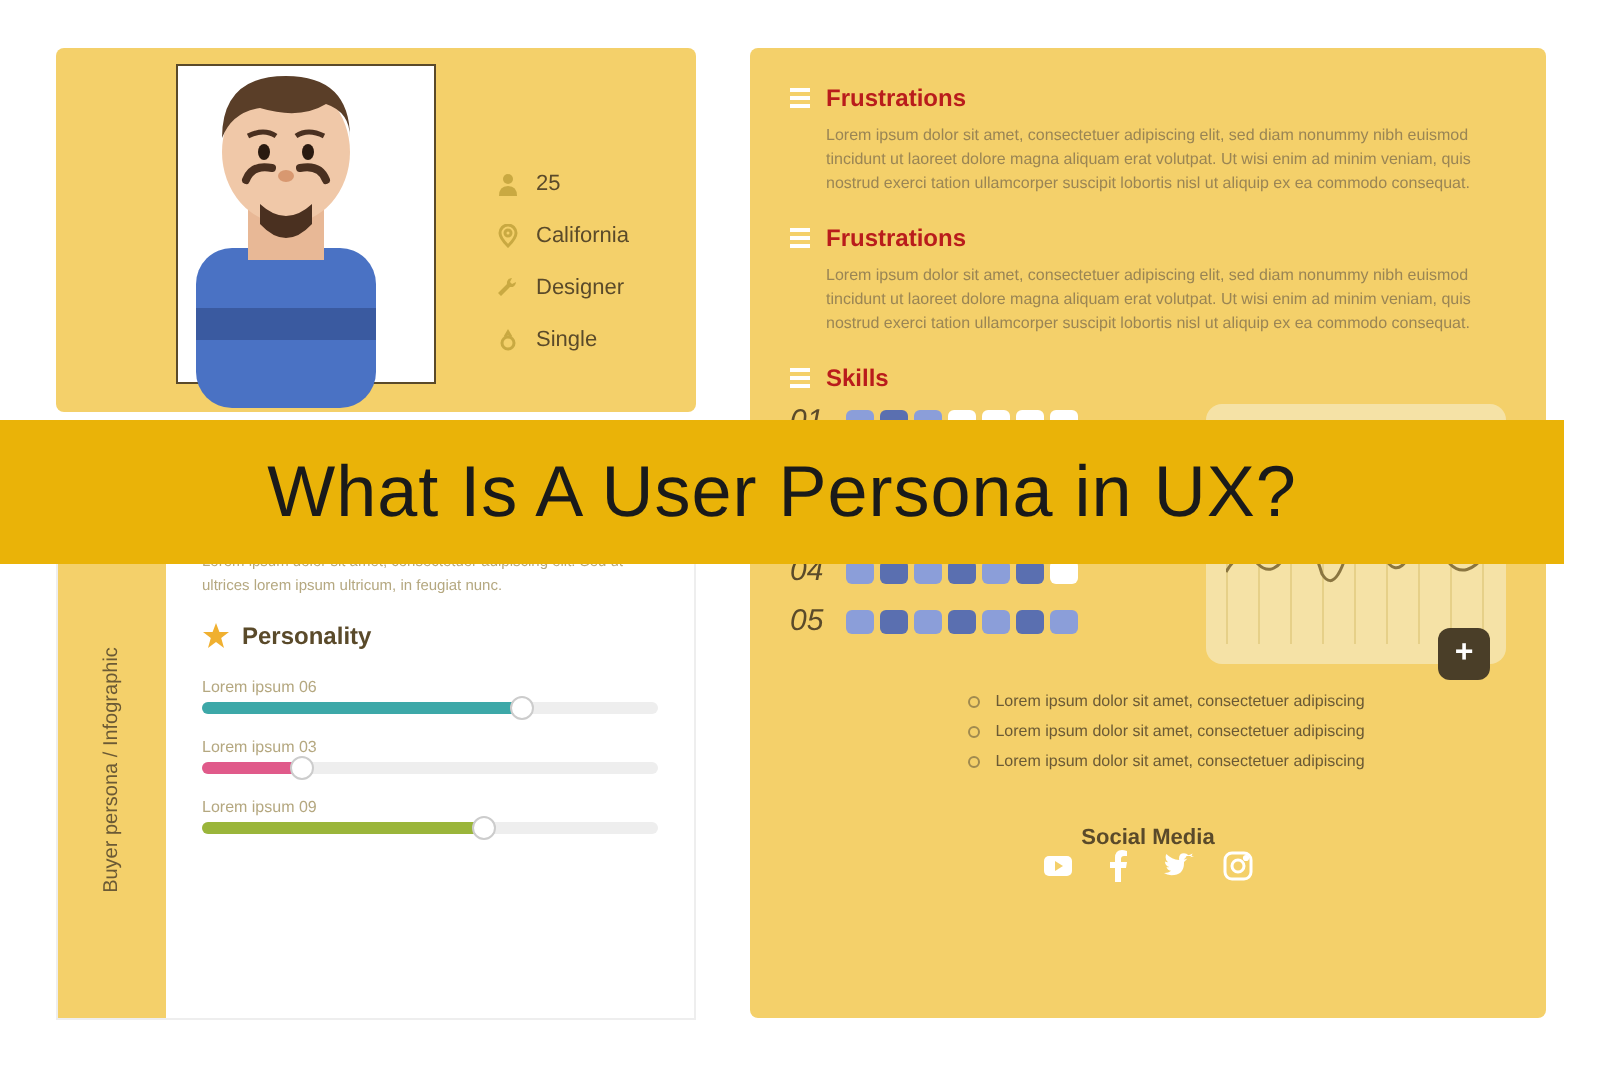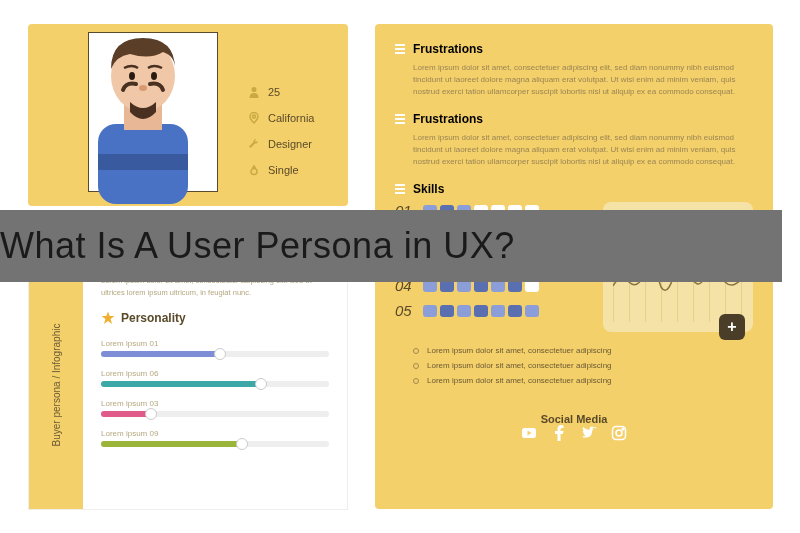--- a/index.html
+++ b/index.html
@@ -13,41 +13,41 @@
 .portrait-bg { position: absolute; left: 20px; top: 18px; width: 130px; height: 160px; background: #fff; border: 1px solid #5a4a2a; }
 .portrait { position: absolute; left: 0; top: 0; width: 150px; height: 190px; }
 
 .meta { position: absolute; left: 220px; top: 62px; display: flex; flex-direction: column; gap: 14px; font-size: 11px; color: #5a4a2a; }
 .meta-row { display: flex; align-items: center; gap: 8px; }
 .meta-icon { width: 12px; height: 12px; display: flex; align-items: center; justify-content: center; color: #c9a942; }
 
 
 .card-r { position: absolute; left: 375px; top: 24px; width: 398px; height: 485px; background: #f4d06a; border-radius: 4px; padding: 18px 20px; font-size: 10px; color: #6b5a35; }
 .sec { margin-bottom: 14px; }
-.sec-head { display: flex; align-items: center; gap: 8px; font-weight: 600; font-size: 12px; color: #000000; margin-bottom: 6px; }
+.sec-head { display: flex; align-items: center; gap: 8px; font-weight: 600; font-size: 12px; color: #b91c1c; margin-bottom: 6px; }
 .bars-icon { display: inline-flex; flex-direction: column; gap: 2px; }
 .bars-icon span { display: block; width: 10px; height: 2px; background: #fff; }
 .sec-body { font-size: 8px; line-height: 1.5; color: #9a8554; padding-left: 18px; }
 
 .skills-section { display: flex; gap: 18px; margin-top: 4px; }
 .skills-list { flex: 1; display: flex; flex-direction: column; gap: 8px; }
 .skill-row { display: flex; align-items: center; gap: 10px; }
 .skill-num { font-weight: 400; font-size: 15px; color: #5a4a2a; width: 18px; font-style: italic; }
 .blocks { display: flex; gap: 3px; }
 .blk { width: 14px; height: 12px; border-radius: 3px; background: #fff; }
 .blk.f1 { background: #8b9ed9; }
 .blk.f2 { background: #5a6fb0; }
 
 .disc { width: 150px; background: #f5e2a6; border-radius: 8px; padding: 10px; }
 .disc-head { display: flex; align-items: center; gap: 6px; font-size: 10px; color: #c9a942; font-weight: 600; margin-bottom: 8px; }
 .disc-chart { height: 90px; background: repeating-linear-gradient(to right, #e6d088 0, #e6d088 1px, transparent 1px, transparent 16px); position: relative; }
 .disc-chart svg { position: absolute; inset: 0; }
 .disc-plus { position: absolute; right: 8px; bottom: -8px; width: 26px; height: 26px; background: #4a3e28; border-radius: 6px; color: #fff; display: flex; align-items: center; justify-content: center; font-size: 16px; font-weight: 700; }
 
-.goals-body { padding-left: 18px; display: flex; flex-direction: column; gap: 6px; font-size: 8px; }
+.goals-body { padding-left: 18px; display: flex; flex-direction: column; gap: 6px; font-size: 8px; align-items: center; }
 .goal-item { display: flex; gap: 8px; }
 .goal-bullet { width: 6px; height: 6px; border-radius: 50%; border: 1.5px solid #a08a4f; margin-top: 2px; flex-shrink: 0; }
 
 .social { display: flex; align-items: center; justify-content: space-between; margin-top: 16px; padding-top: 12px; flex-direction: column; }
 .social-label { font-size: 11px; font-weight: 600; color: #5a4a2a; }
 .social-icons { display: flex; gap: 14px; }
 .social-icon { width: 16px; height: 16px; color: #fff; }
 
 
 .card-lb { position: absolute; left: 28px; top: 260px; width: 320px; height: 250px; background: #fff; border: 1px solid #eee; display: flex; }
@@ -57,21 +57,21 @@
 .lb-desc { font-size: 7.5px; line-height: 1.6; color: #b5a880; margin-bottom: 12px; }
 .pers-head { display: flex; align-items: center; gap: 6px; font-size: 12px; font-weight: 600; color: #5a4a2a; margin-bottom: 14px; }
 .star-icon { color: #f0b030; }
 .trait { display: flex; flex-direction: column; gap: 3px; margin-bottom: 12px; }
 .trait-label { font-size: 8px; color: #b5a880; }
 .trait-bar { position: relative; height: 6px; background: #eee; border-radius: 3px; }
 .trait-fill { position: absolute; left: 0; top: 0; height: 100%; border-radius: 3px; }
 .trait-knob { position: absolute; top: -3px; width: 12px; height: 12px; border-radius: 50%; background: #fff; border: 1px solid #ccc; transform: translateX(-50%); }
 
 
-.title-overlay { position: absolute; left: 0; right: 18px; top: 210px; height: 72px; background: #737373; display: flex; align-items: center; }
+.title-overlay { position: absolute; left: 0; right: 18px; top: 210px; height: 72px; background: #eab308; display: flex; align-items: center; justify-content: center; }
 .title-overlay h1 { font-size: 36px; font-weight: 400; color: #1a1a1a; letter-spacing: 0.5px; }
 </style>
 </head>
 <body>
 
 <div class="canvas">
 
   <div class="card-lt">
     <div class="portrait-box">
       <div class="portrait-bg"></div>
@@ -288,27 +288,20 @@
     <div class="lb-main">
       <div class="lb-desc">Lorem ipsum dolor sit amet, consectetuer adipiscing elit. Sed ut ultrices lorem ipsum ultricum, in feugiat nunc.</div>
       <div class="pers-head">
         <svg width="14" height="14" viewBox="0 0 14 14" fill="#f0b030" class="star-icon">
             <path d="M7 0.5 L8.7 5 L13.5 5 L9.6 8 L11 13 L7 10 L3 13 L4.4 8 L0.5 5 L5.3 5 Z"></path>
           </svg>
         <span>Personality</span>
       </div>
       <div id="traits">
           <div class="trait">
-            <span class="trait-label">Lorem ipsum 01</span>
-            <div class="trait-bar">
-              <div class="trait-fill" style="width:52%;background:#7d8ed6"></div>
-              <div class="trait-knob" style="left:52%"></div>
-            </div>
-          </div>
-          <div class="trait">
             <span class="trait-label">Lorem ipsum 06</span>
             <div class="trait-bar">
               <div class="trait-fill" style="width:70%;background:#3da8a8"></div>
               <div class="trait-knob" style="left:70%"></div>
             </div>
           </div>
           <div class="trait">
             <span class="trait-label">Lorem ipsum 03</span>
             <div class="trait-bar">
               <div class="trait-fill" style="width:22%;background:#e05a8a"></div>

